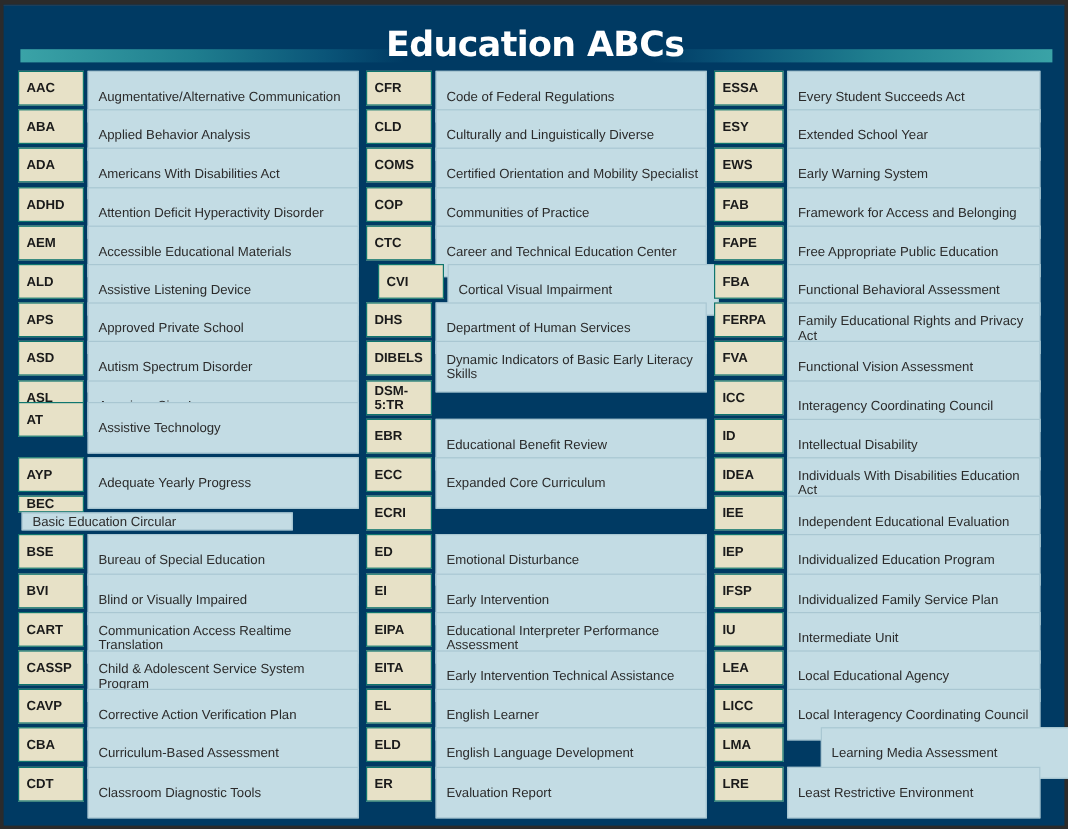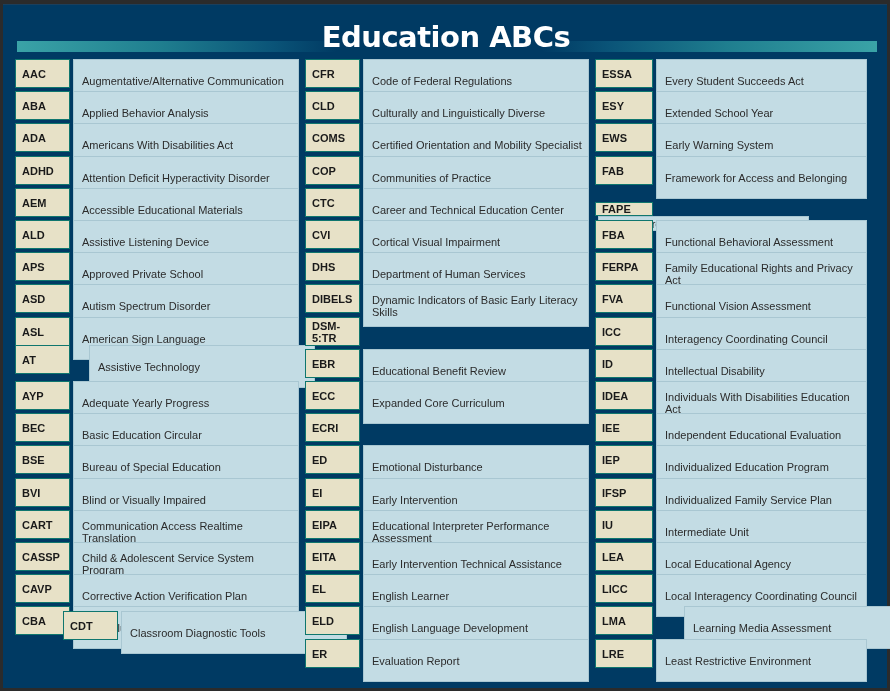--- a/index.html
+++ b/index.html
@@ -103,29 +103,29 @@
           <div class="def">Approved Private School</div>
         </div>
         <div class="row" style="top: 225px;">
           <div class="abbr">ASD</div>
           <div class="def">Autism Spectrum Disorder</div>
         </div>
         <div class="row" style="top: 258px;">
           <div class="abbr">ASL</div>
           <div class="def">American Sign Language</div>
         </div>
-        <div class="row" style="top: 286px; gap: 16px;">
+        <div class="row" style="top: 276px;">
           <div class="abbr">AT</div>
           <div class="def">Assistive Technology</div>
         </div>
         <div class="row" style="top: 322px;">
           <div class="abbr">AYP</div>
           <div class="def">Adequate Yearly Progress</div>
         </div>
-        <div class="row" style="top: 354px;">
+        <div class="row" style="top: 354px; flex-direction: column;">
           <div class="abbr">BEC</div>
           <div class="def">Basic Education Circular</div>
         </div>
         <div class="row" style="top: 386px;">
           <div class="abbr">BSE</div>
           <div class="def">Bureau of Special Education</div>
         </div>
         <div class="row" style="top: 419px;">
           <div class="abbr">BVI</div>
           <div class="def">Blind or Visually Impaired</div>
@@ -139,21 +139,21 @@
           <div class="def">Child &amp; Adolescent Service System Program</div>
         </div>
         <div class="row" style="top: 515px;">
           <div class="abbr">CAVP</div>
           <div class="def">Corrective Action Verification Plan</div>
         </div>
         <div class="row" style="top: 547px;">
           <div class="abbr">CBA</div>
           <div class="def">Curriculum-Based Assessment</div>
         </div>
-        <div class="row" style="top: 552px; margin-left: 48px;">
+        <div class="row" style="top: 580px;">
           <div class="abbr">CDT</div>
           <div class="def">Classroom Diagnostic Tools</div>
         </div>
       </div>
     <div class="col col-2">
         <div class="row" style="top: 0px;">
           <div class="abbr">CFR</div>
           <div class="def">Code of Federal Regulations</div>
         </div>
         <div class="row" style="top: 32px;">
@@ -165,21 +165,21 @@
           <div class="def">Certified Orientation and Mobility Specialist</div>
         </div>
         <div class="row" style="top: 97px;">
           <div class="abbr">COP</div>
           <div class="def">Communities of Practice</div>
         </div>
         <div class="row" style="top: 129px;">
           <div class="abbr">CTC</div>
           <div class="def">Career and Technical Education Center</div>
         </div>
-        <div class="row" style="top: 161px;">
+        <div class="row" style="top: 161px; margin-left: 10px;">
           <div class="abbr">CVI</div>
           <div class="def">Cortical Visual Impairment</div>
         </div>
         <div class="row" style="top: 193px;">
           <div class="abbr">DHS</div>
           <div class="def">Department of Human Services</div>
         </div>
         <div class="row" style="top: 225px;">
           <div class="abbr">DIBELS</div>
           <div class="def">Dynamic Indicators of Basic Early Literacy Skills</div>
@@ -237,21 +237,21 @@
           <div class="def">Extended School Year</div>
         </div>
         <div class="row" style="top: 64px;">
           <div class="abbr">EWS</div>
           <div class="def">Early Warning System</div>
         </div>
         <div class="row" style="top: 97px;">
           <div class="abbr">FAB</div>
           <div class="def">Framework for Access and Belonging</div>
         </div>
-        <div class="row" style="top: 143px; flex-direction: column;">
+        <div class="row" style="top: 129px;">
           <div class="abbr">FAPE</div>
           <div class="def">Free Appropriate Public Education</div>
         </div>
         <div class="row" style="top: 161px;">
           <div class="abbr">FBA</div>
           <div class="def">Functional Behavioral Assessment</div>
         </div>
         <div class="row" style="top: 193px;">
           <div class="abbr">FERPA</div>
           <div class="def">Family Educational Rights and Privacy Act</div>

